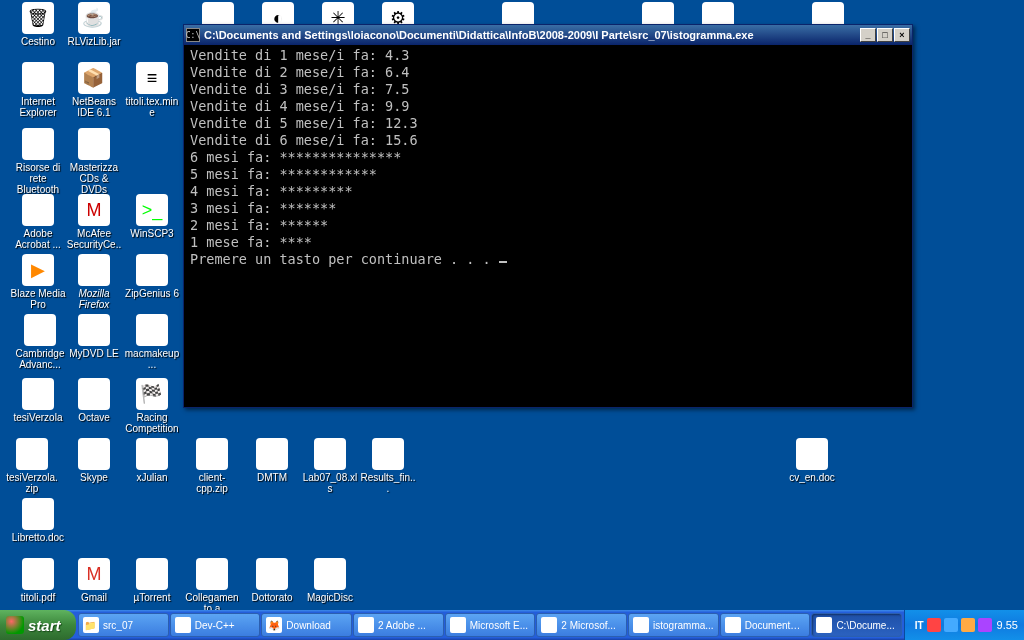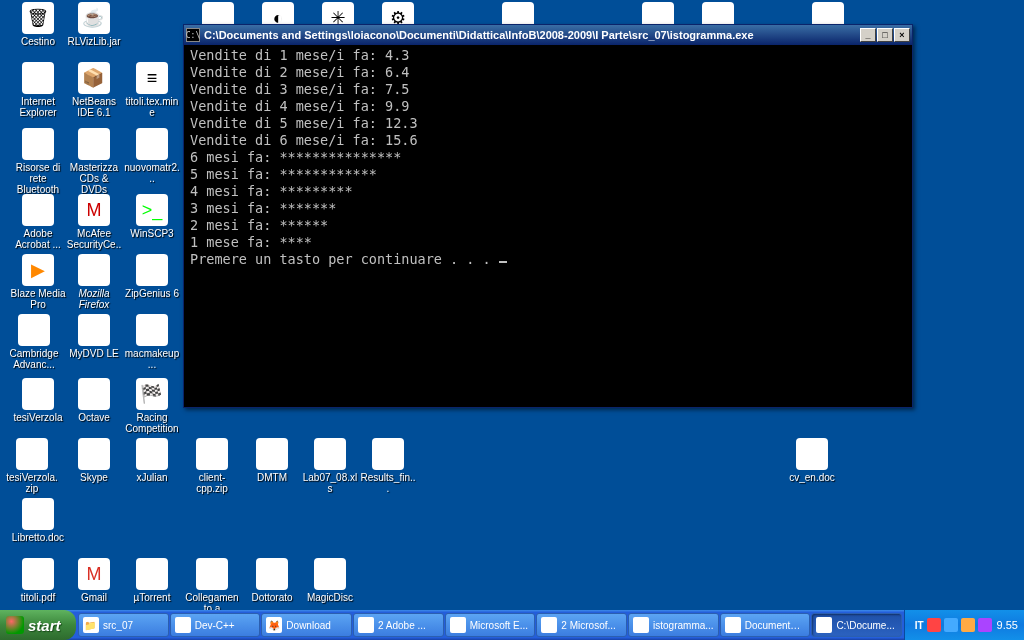--- a/index.html
+++ b/index.html
@@ -77,24 +77,20 @@
       <div class="lbl">titoli.tex.mine</div>
     </div>
     <div class="dicon" style="left: 10px; top: 128px;">
       <div class="ibox c-bt">ᛒ</div>
       <div class="lbl">Risorse di rete Bluetooth</div>
     </div>
     <div class="dicon" style="left: 66px; top: 128px;">
       <div class="ibox c-cd"></div>
       <div class="lbl">Masterizza CDs &amp; DVDs</div>
     </div>
-    <div class="dicon" style="left: 124px; top: 128px;">
-      <div class="ibox c-folder"></div>
-      <div class="lbl">nuovomatr2...</div>
-    </div>
     <div class="dicon" style="left: 10px; top: 194px;">
       <div class="ibox c-pdf">A</div>
       <div class="lbl">Adobe Acrobat ...</div>
     </div>
     <div class="dicon" style="left: 66px; top: 194px;">
       <div class="ibox c-mcafee">M</div>
       <div class="lbl">McAfee SecurityCe...</div>
     </div>
     <div class="dicon" style="left: 124px; top: 194px;">
       <div class="ibox c-winscp">&gt;_</div>
@@ -105,21 +101,21 @@
       <div class="lbl">Blaze Media Pro</div>
     </div>
     <div class="dicon" style="left: 66px; top: 254px; font-style: italic;">
       <div class="ibox c-ff"></div>
       <div class="lbl">Mozilla Firefox</div>
     </div>
     <div class="dicon" style="left: 124px; top: 254px;">
       <div class="ibox c-zip">Z</div>
       <div class="lbl">ZipGenius 6</div>
     </div>
-    <div class="dicon" style="left: 6px; top: 314px; text-align: center;">
+    <div class="dicon" style="left: 12px; top: 314px; text-align: center;">
       <div class="ibox c-cald"></div>
       <div class="lbl">Cambridge Advanc...</div>
     </div>
     <div class="dicon" style="left: 66px; top: 314px;">
       <div class="ibox c-dvd"></div>
       <div class="lbl">MyDVD LE</div>
     </div>
     <div class="dicon" style="left: 124px; top: 314px;">
       <div class="ibox c-folder"></div>
       <div class="lbl">macmakeup...</div>

